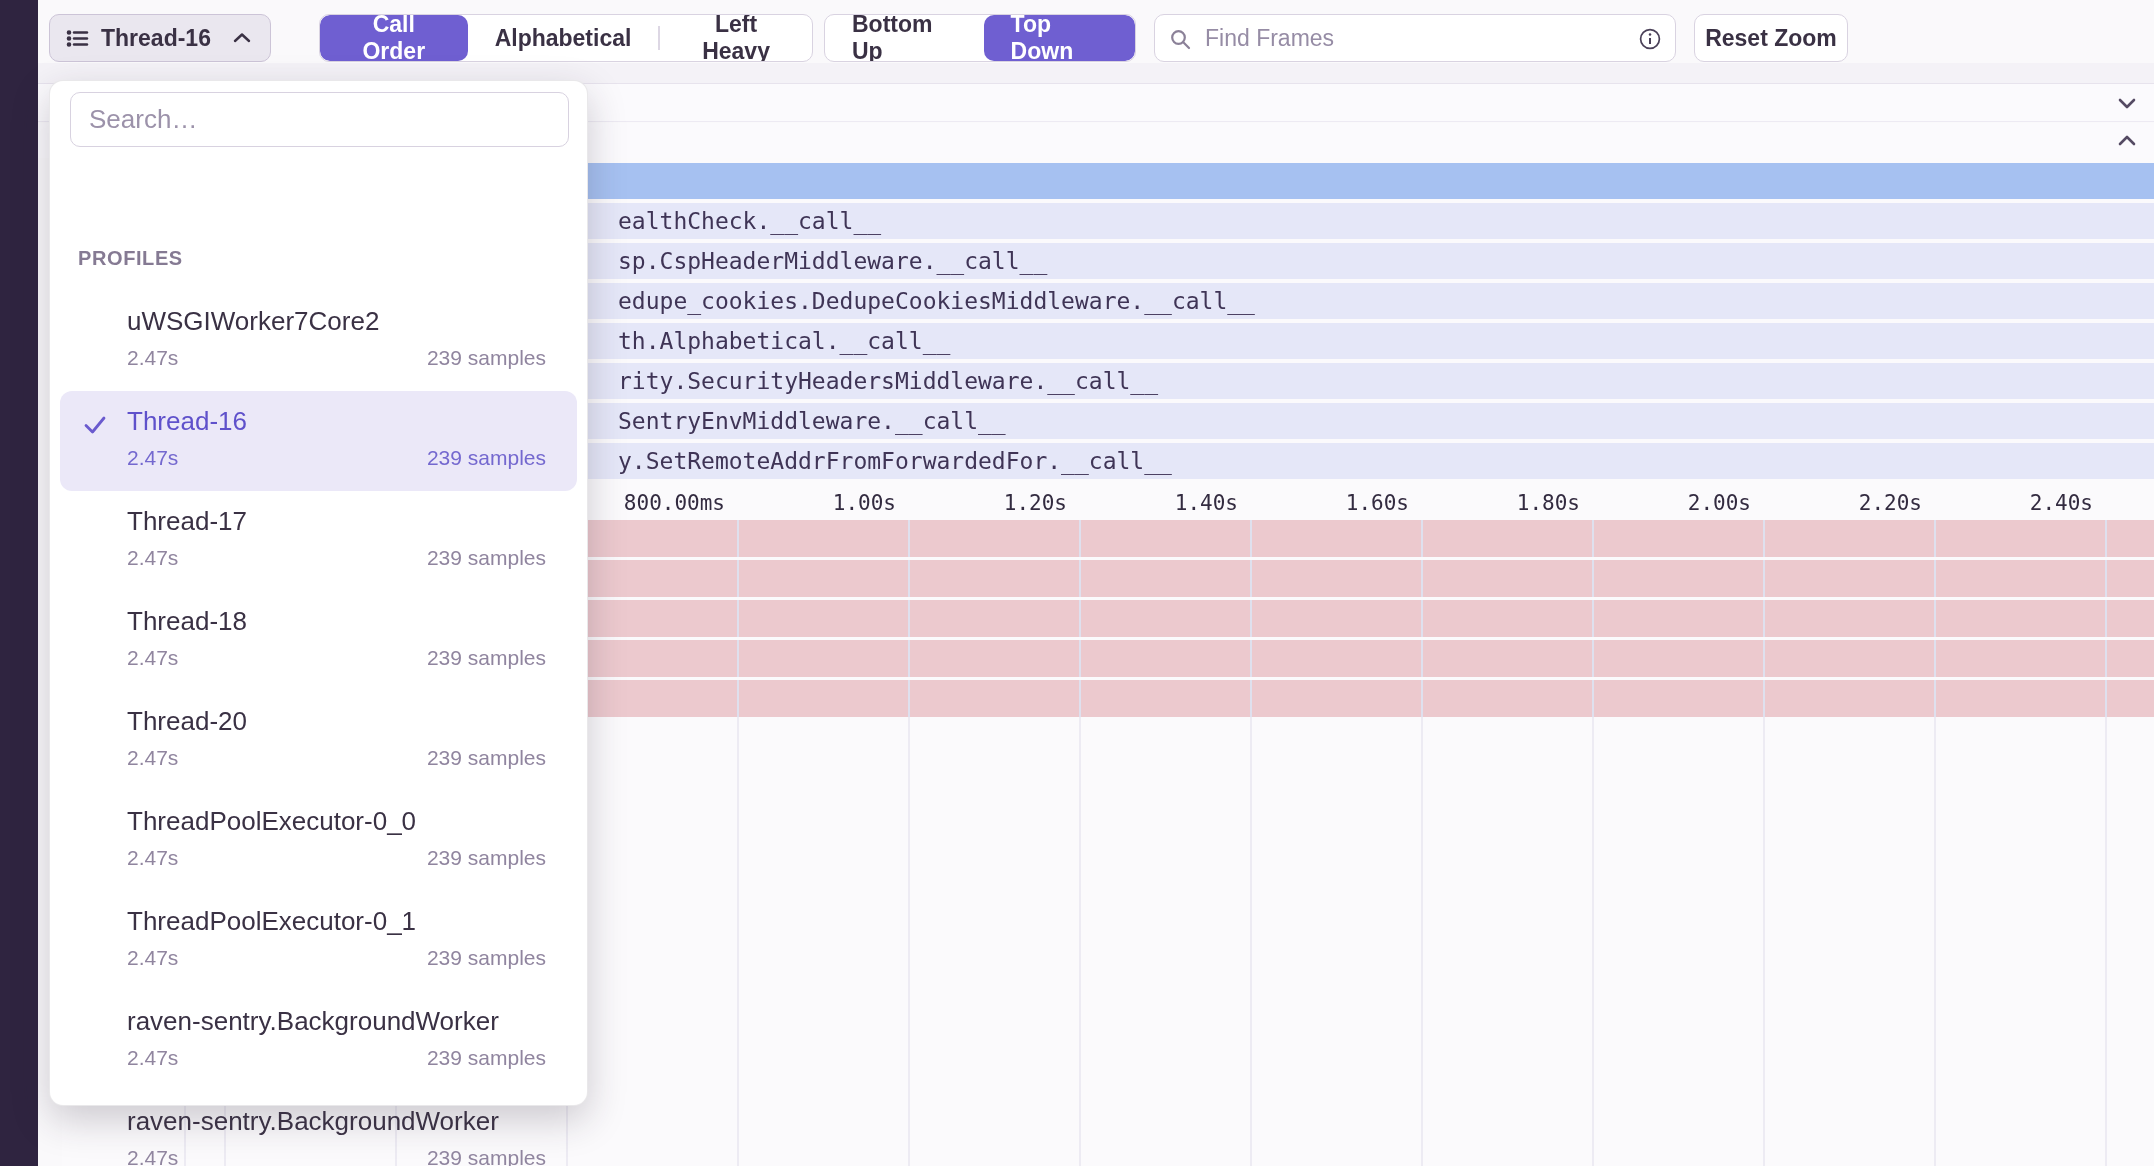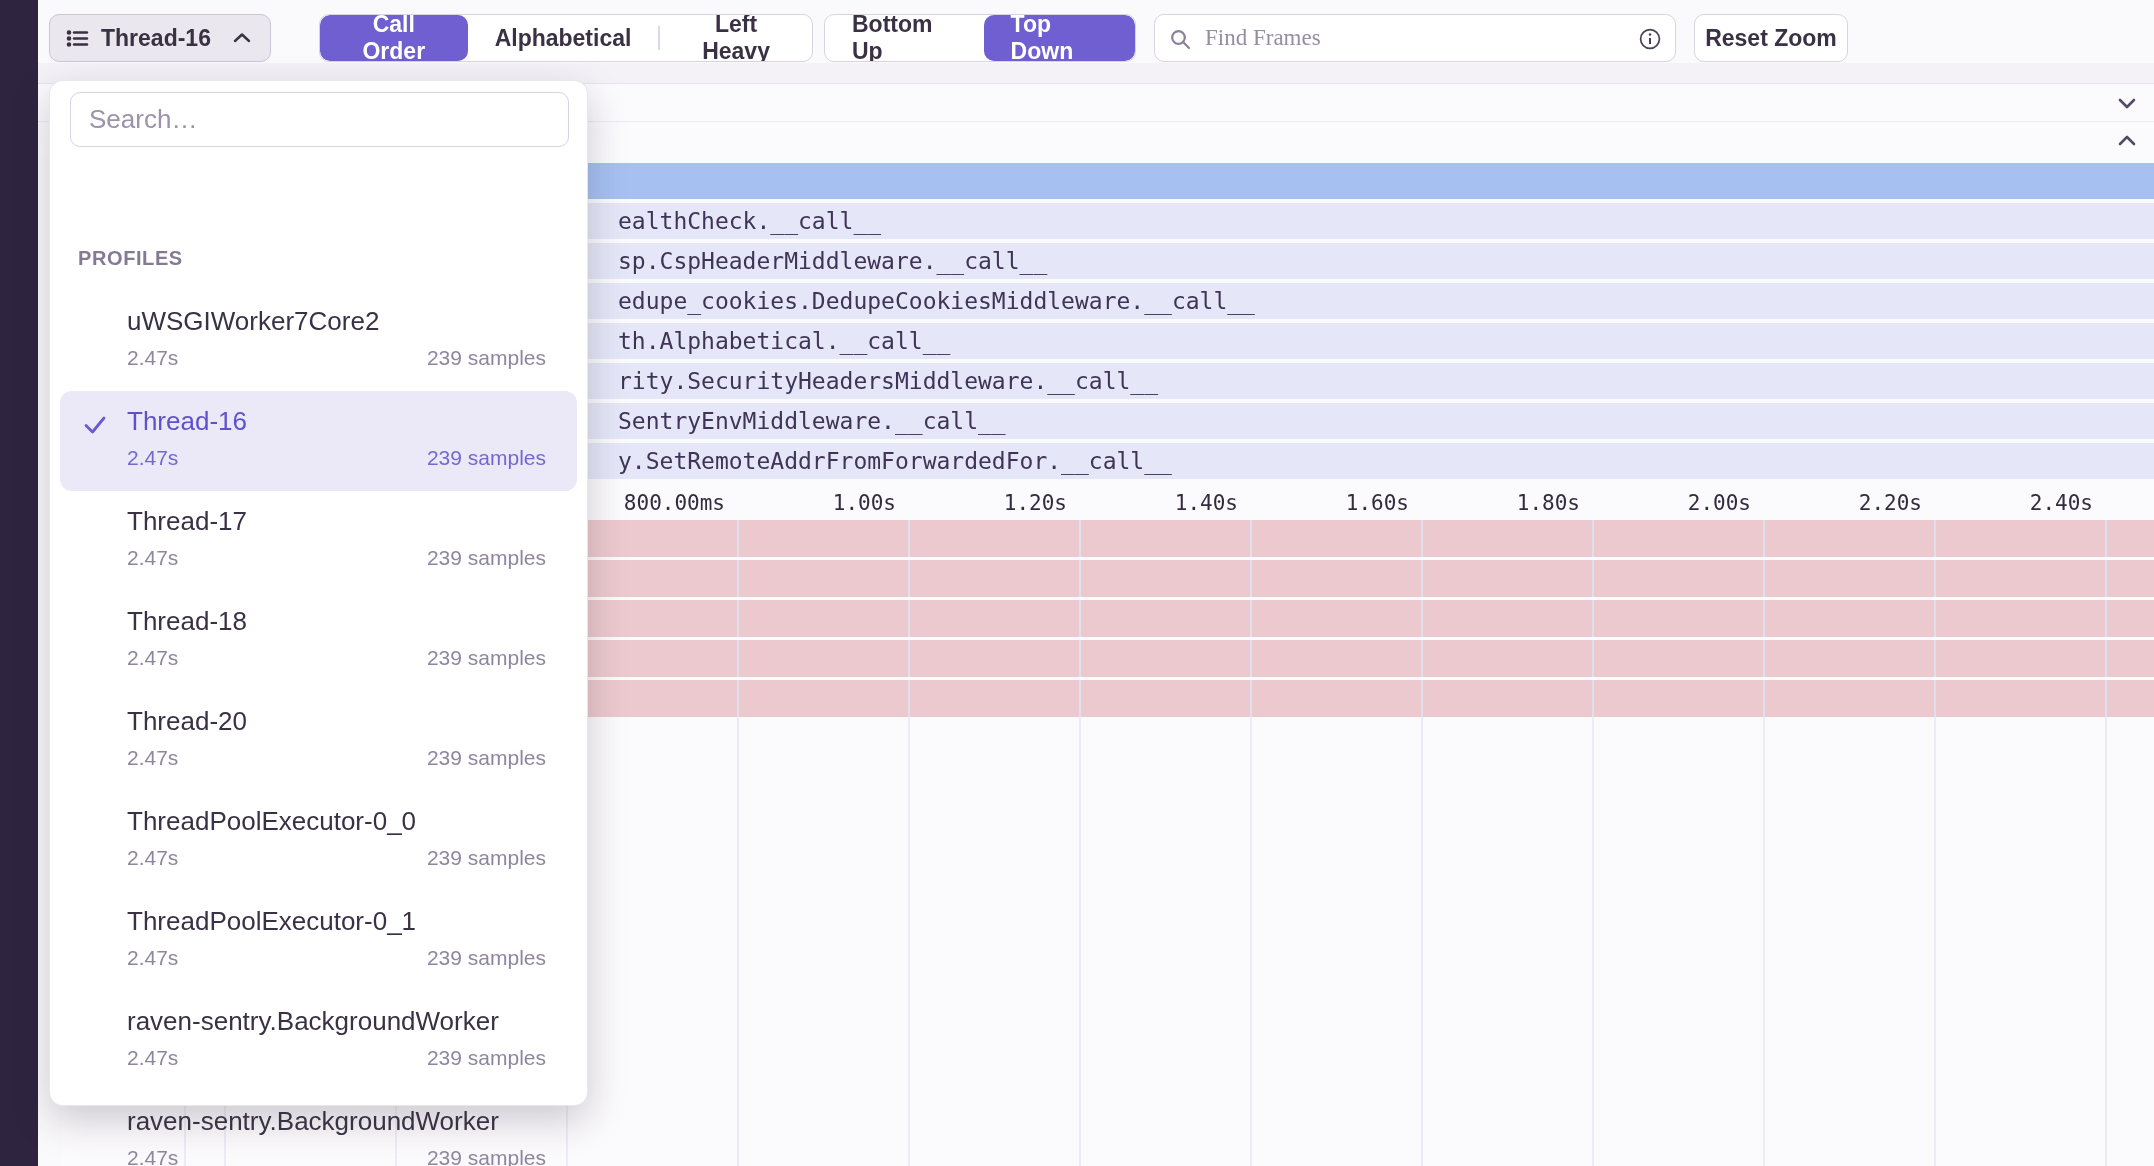--- a/index.html
+++ b/index.html
@@ -17,21 +17,21 @@
   .thread-btn{left:11px;width:222px;background:#eae7ef;border-color:#ccc4d7;padding:0 16px;gap:12px;}
   .thread-btn .chev{margin-left:auto;}
   .seg{padding:0;overflow:hidden;}
   .seg1{left:281px;width:494px;text-align:center;}
   .seg2{left:786px;width:312px;}
   .opt{height:100%;display:flex;align-items:center;padding:0 27px;font-weight:600;color:#3a3144;cursor:pointer;}
   .opt.active{background:#6f5fd1;color:#fff;border-radius:10px;font-weight:700;}
   .seg .divider{width:2px;height:24px;background:#ddd7e4;}
   .search-wrap{left:1116px;width:522px;padding:0;}
   .search-wrap input{border:none;outline:none;background:transparent;flex:1;height:100%;
-        padding:0 48px 0 50px;font-family:Liberation Serif, serif;font-size:23px;color:#3a3144;}
+        padding:0 48px 0 50px;font-family:Liberation Sans, sans-serif;font-size:23px;color:#3a3144;}
   .search-wrap input::placeholder{color:#968ca5;font-weight:400;}
   .search-wrap .mag{position:absolute;left:14px;top:13px;}
   .search-wrap .info{position:absolute;right:12px;top:11px;}
   .reset-btn{left:1656px;width:154px;justify-content:center;}
   .color-btn{left:1844px;width:256px;padding:0 18px;gap:11px;}
   .color-btn .chev{margin-left:auto;}
   
   .substrip{position:absolute;left:0;right:0;top:63px;height:20px;background:#f4f2f7;}
   .secbar{position:absolute;left:0;right:0;background:#fbfafd;display:flex;align-items:center;justify-content:flex-end;padding-right:14px;box-sizing:border-box;}
   .secbar1{top:83px;height:39px;border-top:1px solid #e7e3ed;border-bottom:1px solid #edeaf3;}

